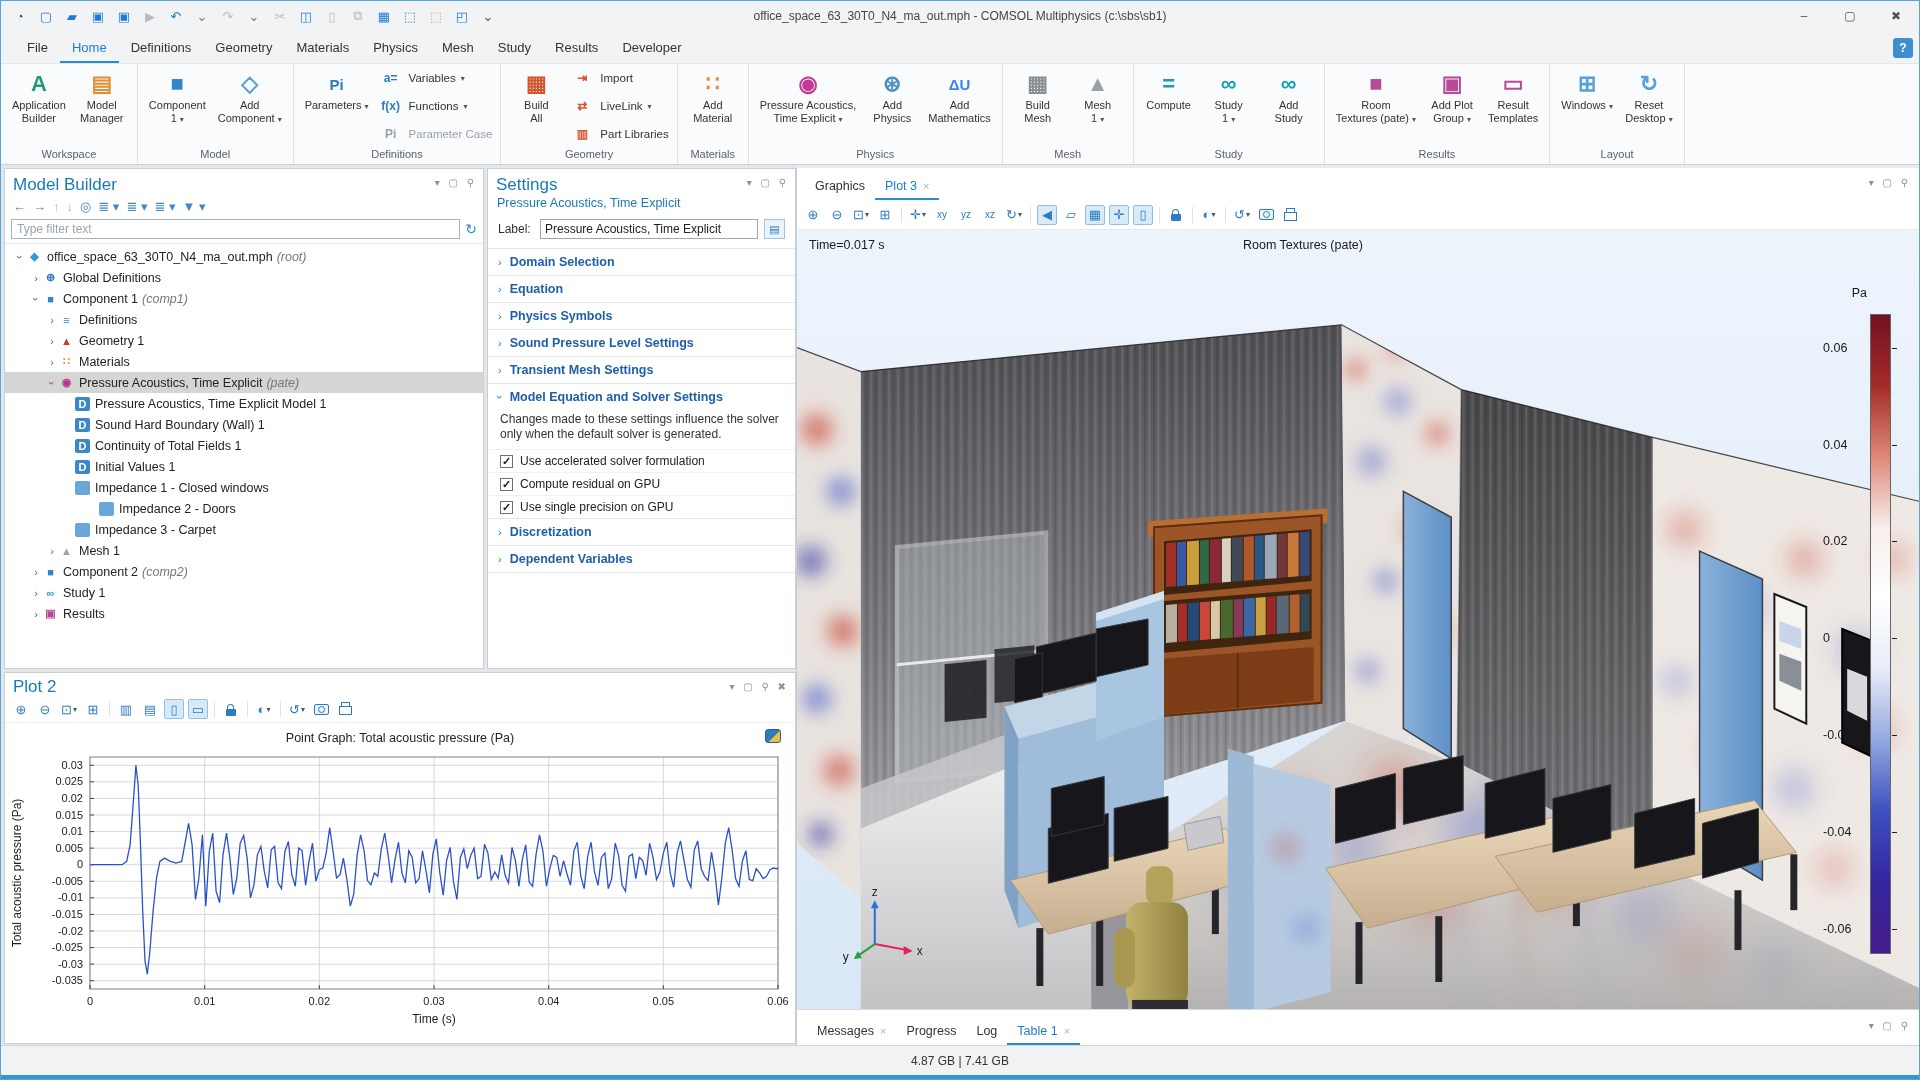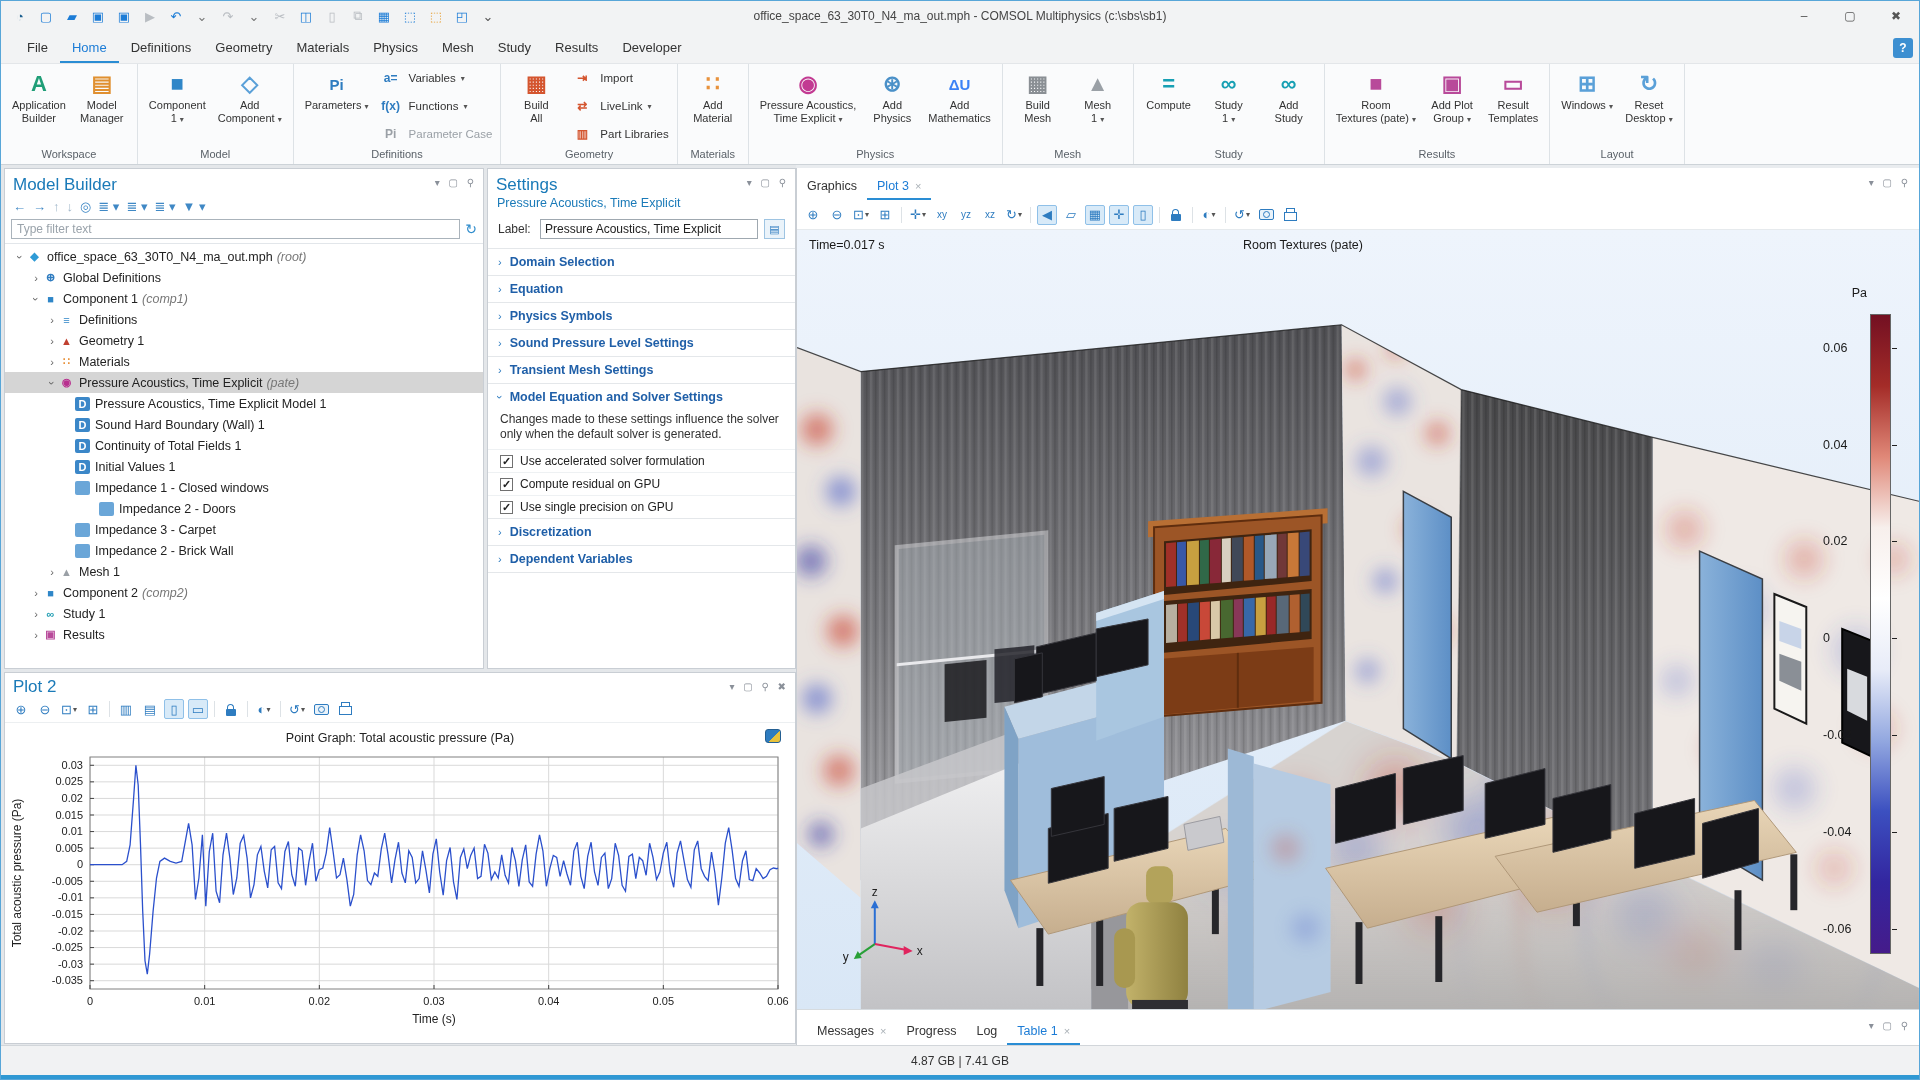--- a/index.html
+++ b/index.html
@@ -75,21 +75,21 @@
   
   .plot2{margin:3px 0 0 3px;height:372px;background:#fff;border:1px solid #c9ced4;display:flex;flex-direction:column}
   .ptools{display:flex;align-items:center;gap:4px;padding:2px 6px 3px;border-bottom:1px solid #eceff1}
   .tbtn{min-width:20px;height:20px;display:flex;align-items:center;justify-content:center;color:#2e7cc0;font-size:13px;border-radius:2px;border:1px solid transparent;gap:1px}
   .tbtn.active{background:#d8eaf8;border-color:#8fc0e8}
   .tsep{width:1px;height:16px;background:#dde2e6;margin:0 2px}
   .p2title{text-align:center;font-size:12.5px;color:#222;padding-top:8px;position:relative}
   .p2badge{position:absolute;right:14px;top:6px;width:16px;height:14px;background:linear-gradient(135deg,#2e7cc0 55%,#e8c23c 55%);border-radius:3px;border:1px solid #245f92}
   
   .rightcol{flex:1;display:flex;flex-direction:column;background:#fff;margin-top:3px;border-left:1px solid #c9ced4;min-width:0}
-  .gtabs{height:32px;display:flex;align-items:flex-end;background:#fff;position:relative;flex:0 0 auto}
+  .gtabs{height:32px;display:flex;align-items:flex-end;padding-left:8px;background:#fff;position:relative;flex:0 0 auto}
   .gtab{padding:6px 10px 7px;font-size:12.5px;color:#333;display:flex;gap:6px;align-items:center}
   .gtab.active{color:#1c7cd6;border-bottom:2px solid #2a8dd4;padding-bottom:5px}
   .gtab .x{color:#a9b0b6;font-size:11px}
   .gwin{position:absolute;right:8px;top:9px;color:#8a9099;font-size:10px;letter-spacing:3px}
   .gtoolbar{height:30px;display:flex;align-items:center;gap:4px;padding:0 6px;border-bottom:1px solid #e6eaed;flex:0 0 auto}
   .viewport{position:relative;flex:1;min-height:0}
   .viewport svg{position:absolute;inset:0}
   .vlabel{position:absolute;font-size:12.5px;color:#1a1a1a}
   .timelabel{left:12px;top:8px}
   .scenetitle{left:0;right:110px;top:8px;text-align:center}
@@ -472,25 +472,20 @@
               </div>
               <div class="trow" style="padding-left: 80px;">
                 <span class="texp"></span>
                 <span class="tico" style="color: rgb(255, 255, 255); background: rgb(106, 166, 216);"></span>
                 <span>Impedance 2 - Doors</span>
               </div>
               <div class="trow" style="padding-left: 56px;">
                 <span class="texp"></span>
                 <span class="tico" style="color: rgb(255, 255, 255); background: rgb(106, 166, 216);"></span>
                 <span>Impedance 3 - Carpet</span>
-              </div>
-              <div class="trow" style="padding-left: 56px;">
-                <span class="texp"></span>
-                <span class="tico" style="color: rgb(255, 255, 255); background: rgb(106, 166, 216);"></span>
-                <span>Impedance 2 - Brick Wall</span>
               </div>
               <div class="trow" style="padding-left: 40px;">
                 <span class="texp">›</span>
                 <span class="tico" style="color: rgb(154, 160, 166);">▲</span>
                 <span>Mesh 1</span>
               </div>
               <div class="trow" style="padding-left: 24px;">
                 <span class="texp">›</span>
                 <span class="tico" style="color: rgb(47, 134, 200);">■</span>
                 <span>Component 2</span>

